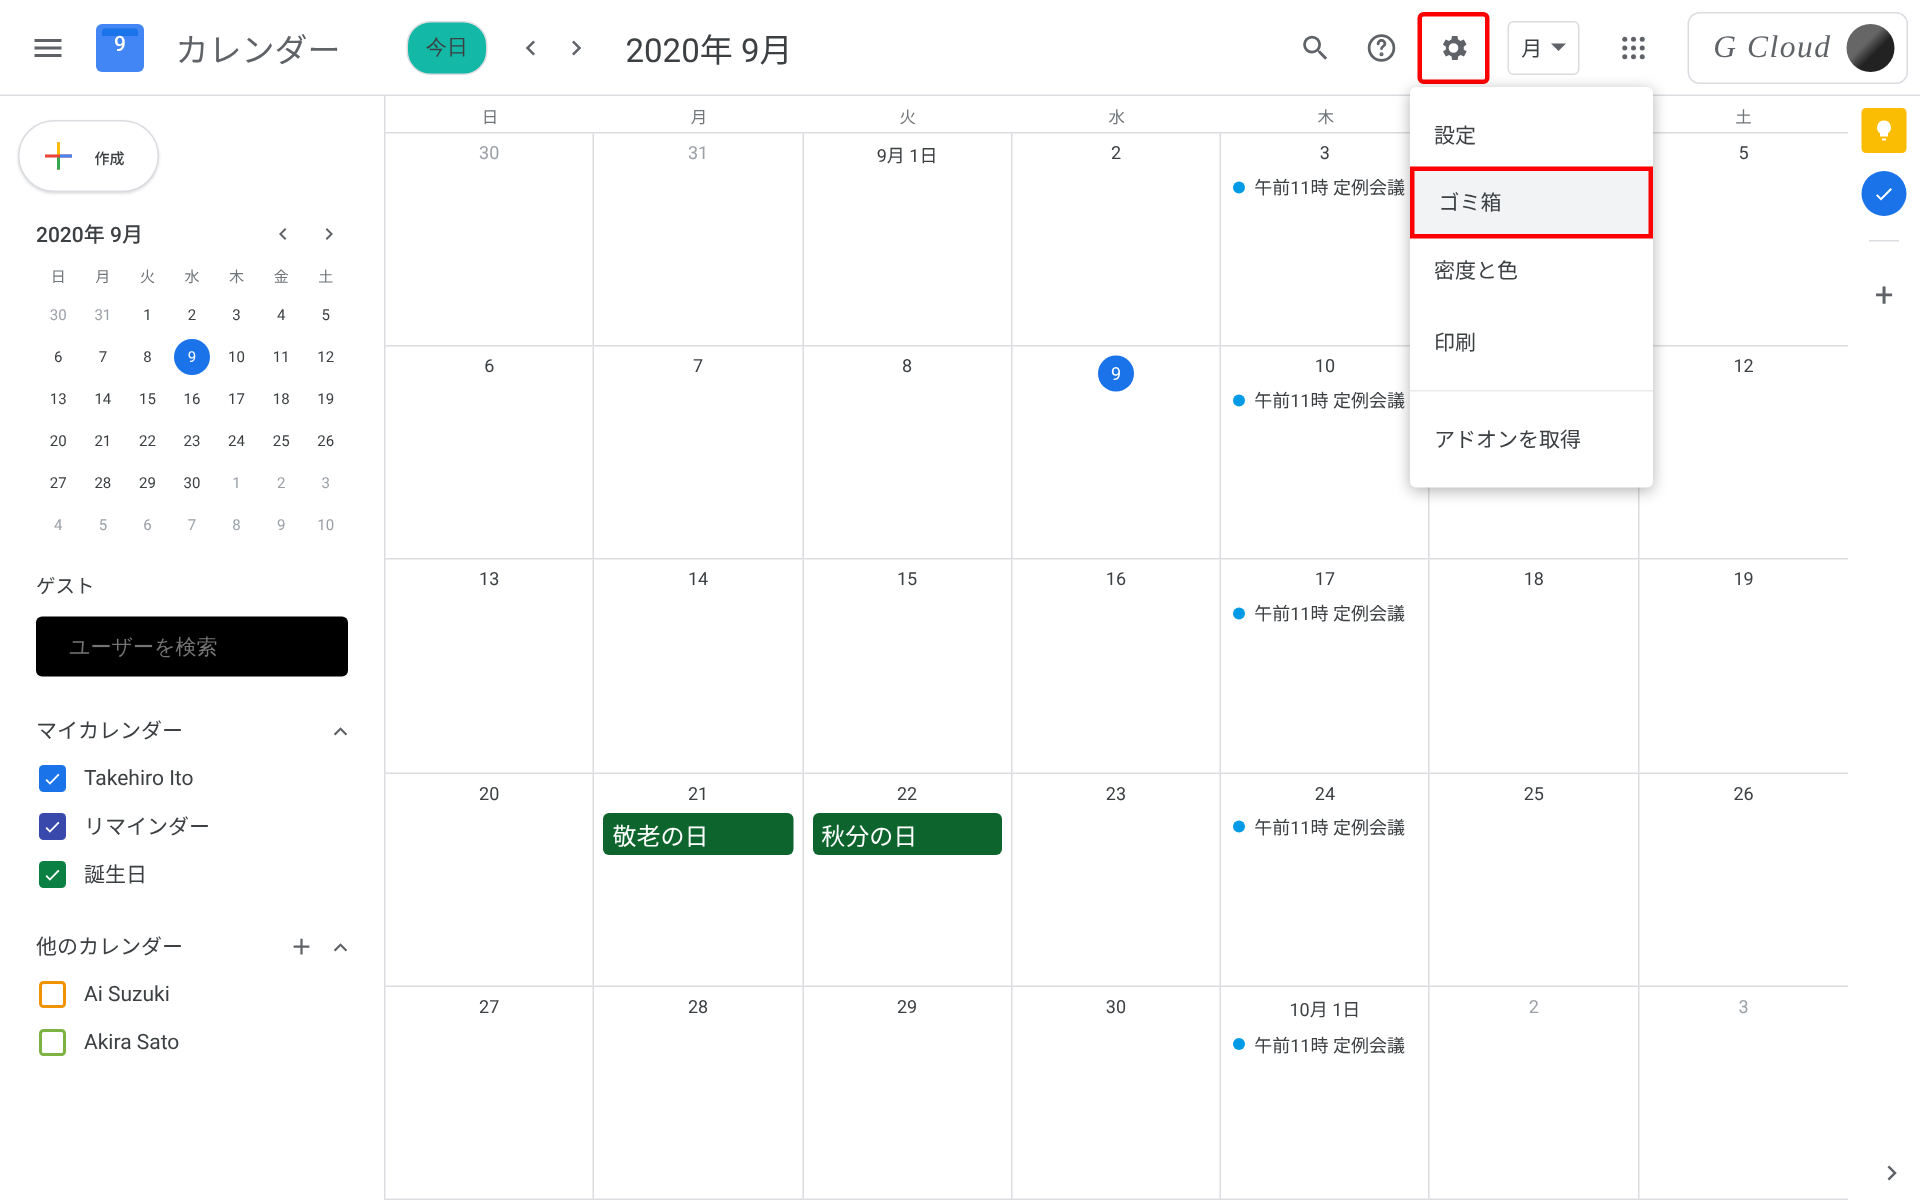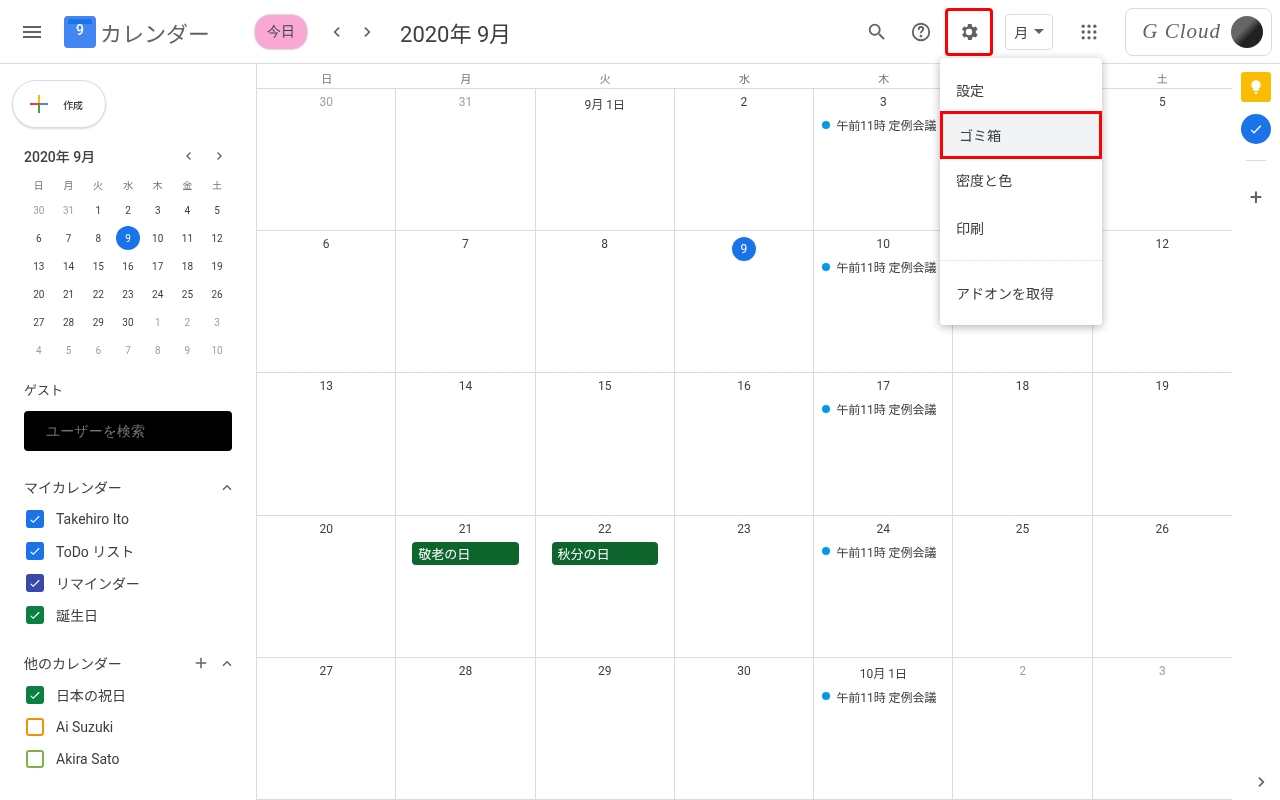--- a/index.html
+++ b/index.html
@@ -6,22 +6,22 @@
 body { font-family: 'Roboto', 'Noto Sans JP', Arial, sans-serif; font-size: 14px; color: #3c4043; background: #fff; width: 1280px; height: 800px; overflow: hidden; position: relative; }
 
 
 .header { display: flex; align-items: center; height: 64px; padding: 0 8px; border-bottom: 1px solid #dadce0; }
 .menu-btn { width: 48px; height: 48px; display: flex; align-items: center; justify-content: center; border-radius: 50%; cursor: pointer; }
 .logo-wrap { display: flex; align-items: center; padding: 0 4px; }
 .logo-icon { width: 40px; height: 40px; display: flex; align-items: center; justify-content: center; position: relative; }
 .logo-cal { width: 32px; height: 32px; background: #4285f4; border-radius: 4px; position: relative; }
 .logo-cal::before { content: ''; position: absolute; top: 3px; left: 4px; right: 4px; height: 5px; background: #1a73e8; border-radius: 2px 2px 0 0; }
 .logo-date { position: absolute; top: 10px; left: 0; right: 0; text-align: center; color: #fff; font-size: 14px; font-weight: 500; }
-.app-title { font-size: 22px; color: #5f6368; margin-left: 0; }
-.today-btn { margin-left: 40px; height: 36px; padding: 0 12px; border: 1px solid #dadce0; border-radius: 16px; background: #f9a8d4; font-size: 14px; color: #3c4043; cursor: pointer; }
+.app-title { font-size: 22px; color: #5f6368; margin-left: 17px; }
+.today-btn { margin-left: 40px; height: 36px; padding: 0 12px; border: 1px solid #dadce0; border-radius: 16px; background: #14b8a6; font-size: 14px; color: #3c4043; cursor: pointer; }
 .nav-arrows { display: flex; margin-left: 12px; }
 .nav-arrow { width: 32px; height: 32px; display: flex; align-items: center; justify-content: center; cursor: pointer; border-radius: 50%; color: #5f6368; }
 .current-period { font-size: 22px; color: #3c4043; margin-left: 16px; }
 .header-right { margin-left: auto; display: flex; align-items: center; gap: 4px; }
 .icon-btn { width: 40px; height: 40px; display: flex; align-items: center; justify-content: center; border-radius: 50%; cursor: pointer; color: #5f6368; }
 .settings-highlight { border: 3px solid #ff0000; border-radius: 4px; width: 48px; height: 48px; }
 .view-select { height: 36px; padding: 0 8px; border: 1px solid #dadce0; border-radius: 4px; display: flex; align-items: center; gap: 6px; cursor: pointer; margin-left: 8px; }
 .apps-icon { width: 40px; height: 40px; display: flex; align-items: center; justify-content: center; cursor: pointer; margin-left: 12px; }
 .account-chip { margin-left: 12px; display: flex; align-items: center; gap: 10px; padding: 4px 8px 4px 16px; border: 1px solid #dadce0; border-radius: 8px; height: 48px; cursor: pointer; }
 .account-name { font-family: 'Brush Script MT', cursive; font-size: 21px; color: #5f6368; font-style: italic; letter-spacing: 1px; }
@@ -75,21 +75,21 @@
 .dow-cell { text-align: center; font-size: 11px; color: #70757a; padding: 6px 0 2px; }
 .weeks { flex: 1; display: grid; grid-template-rows: repeat(5, 1fr); }
 .week-row { display: grid; grid-template-columns: repeat(7, 1fr); border-bottom: 1px solid #dadce0; }
 .day-cell { border-right: 1px solid #dadce0; padding: 4px 4px; position: relative; overflow: hidden; }
 .day-cell:last-child { border-right: none; }
 .day-num { font-size: 12px; color: #3c4043; text-align: center; margin: 2px auto 6px; }
 .day-num.muted { color: #9aa0a6; }
 .day-num.today { background: #1a73e8; color: #fff; width: 24px; height: 24px; border-radius: 50%; display: flex; align-items: center; justify-content: center; }
 .event-dot { display: flex; align-items: center; gap: 6px; font-size: 12px; color: #3c4043; padding: 1px 4px; white-space: nowrap; overflow: hidden; }
 .dot { width: 8px; height: 8px; border-radius: 50%; flex-shrink: 0; }
-.event-block { background: #0d652d; color: #fff; font-size: 13px; padding: 2px 6px; border-radius: 4px; margin: 1px 12px; white-space: nowrap; overflow: hidden; }
+.event-block { background: #0d652d; color: #fff; font-size: 16px; padding: 2px 6px; border-radius: 4px; margin: 1px 2px; white-space: nowrap; overflow: hidden; }
 
 
 .side-panel { width: 48px; display: flex; flex-direction: column; align-items: center; padding-top: 8px; gap: 12px; }
 .sp-icon { width: 30px; height: 30px; border-radius: 4px; display: flex; align-items: center; justify-content: center; cursor: pointer; }
 .sp-plus { color: #5f6368; font-size: 22px; margin-top: 8px; cursor: pointer; }
 .sp-expand { position: absolute; bottom: 8px; right: 8px; color: #5f6368; cursor: pointer; }
 
 svg { display: block; }
 </style>
 </head>
@@ -282,28 +282,20 @@
       <div id="my-cals">
           <div class="cal-item">
             <div class="cal-check checked" style="background: rgb(26, 115, 232); border-color: rgb(26, 115, 232);">
               <svg width="14" height="14" viewBox="0 0 24 24" fill="#fff">
                 <path d="M9 16.2l-3.5-3.5L4 14l5 5 11-11-1.5-1.5z"></path>
               </svg>
             </div>
             <span class="cal-label">Takehiro Ito</span>
           </div>
           <div class="cal-item">
-            <div class="cal-check checked" style="background: rgb(26, 115, 232); border-color: rgb(26, 115, 232);">
-              <svg width="14" height="14" viewBox="0 0 24 24" fill="#fff">
-                <path d="M9 16.2l-3.5-3.5L4 14l5 5 11-11-1.5-1.5z"></path>
-              </svg>
-            </div>
-            <span class="cal-label">ToDo リスト</span>
-          </div>
-          <div class="cal-item">
             <div class="cal-check checked" style="background: rgb(57, 73, 171); border-color: rgb(57, 73, 171);">
               <svg width="14" height="14" viewBox="0 0 24 24" fill="#fff">
                 <path d="M9 16.2l-3.5-3.5L4 14l5 5 11-11-1.5-1.5z"></path>
               </svg>
             </div>
             <span class="cal-label">リマインダー</span>
           </div>
           <div class="cal-item">
             <div class="cal-check checked" style="background: rgb(11, 128, 67); border-color: rgb(11, 128, 67);">
               <svg width="14" height="14" viewBox="0 0 24 24" fill="#fff">
@@ -321,28 +313,20 @@
         <div class="cal-section-icons">
           <svg width="18" height="18" viewBox="0 0 24 24" fill="#5f6368">
               <path d="M11 5h2v6h6v2h-6v6h-2v-6H5v-2h6z"></path>
             </svg>
           <svg width="18" height="18" viewBox="0 0 24 24" fill="#5f6368">
               <path d="M6 15l6-6 6 6-1.4 1.4L12 11.8l-4.6 4.6z"></path>
             </svg>
         </div>
       </div>
       <div id="other-cals">
-          <div class="cal-item">
-            <div class="cal-check checked" style="background: rgb(11, 128, 67); border-color: rgb(11, 128, 67);">
-              <svg width="14" height="14" viewBox="0 0 24 24" fill="#fff">
-                <path d="M9 16.2l-3.5-3.5L4 14l5 5 11-11-1.5-1.5z"></path>
-              </svg>
-            </div>
-            <span class="cal-label">日本の祝日</span>
-          </div>
           <div class="cal-item">
             <div class="cal-check unchecked" style="background: rgb(240, 147, 0); border-color: rgb(240, 147, 0);"></div>
             <span class="cal-label">Ai Suzuki</span>
           </div>
           <div class="cal-item">
             <div class="cal-check unchecked" style="background: rgb(124, 179, 66); border-color: rgb(124, 179, 66);"></div>
             <span class="cal-label">Akira Sato</span>
           </div>
         </div>
     </div>

